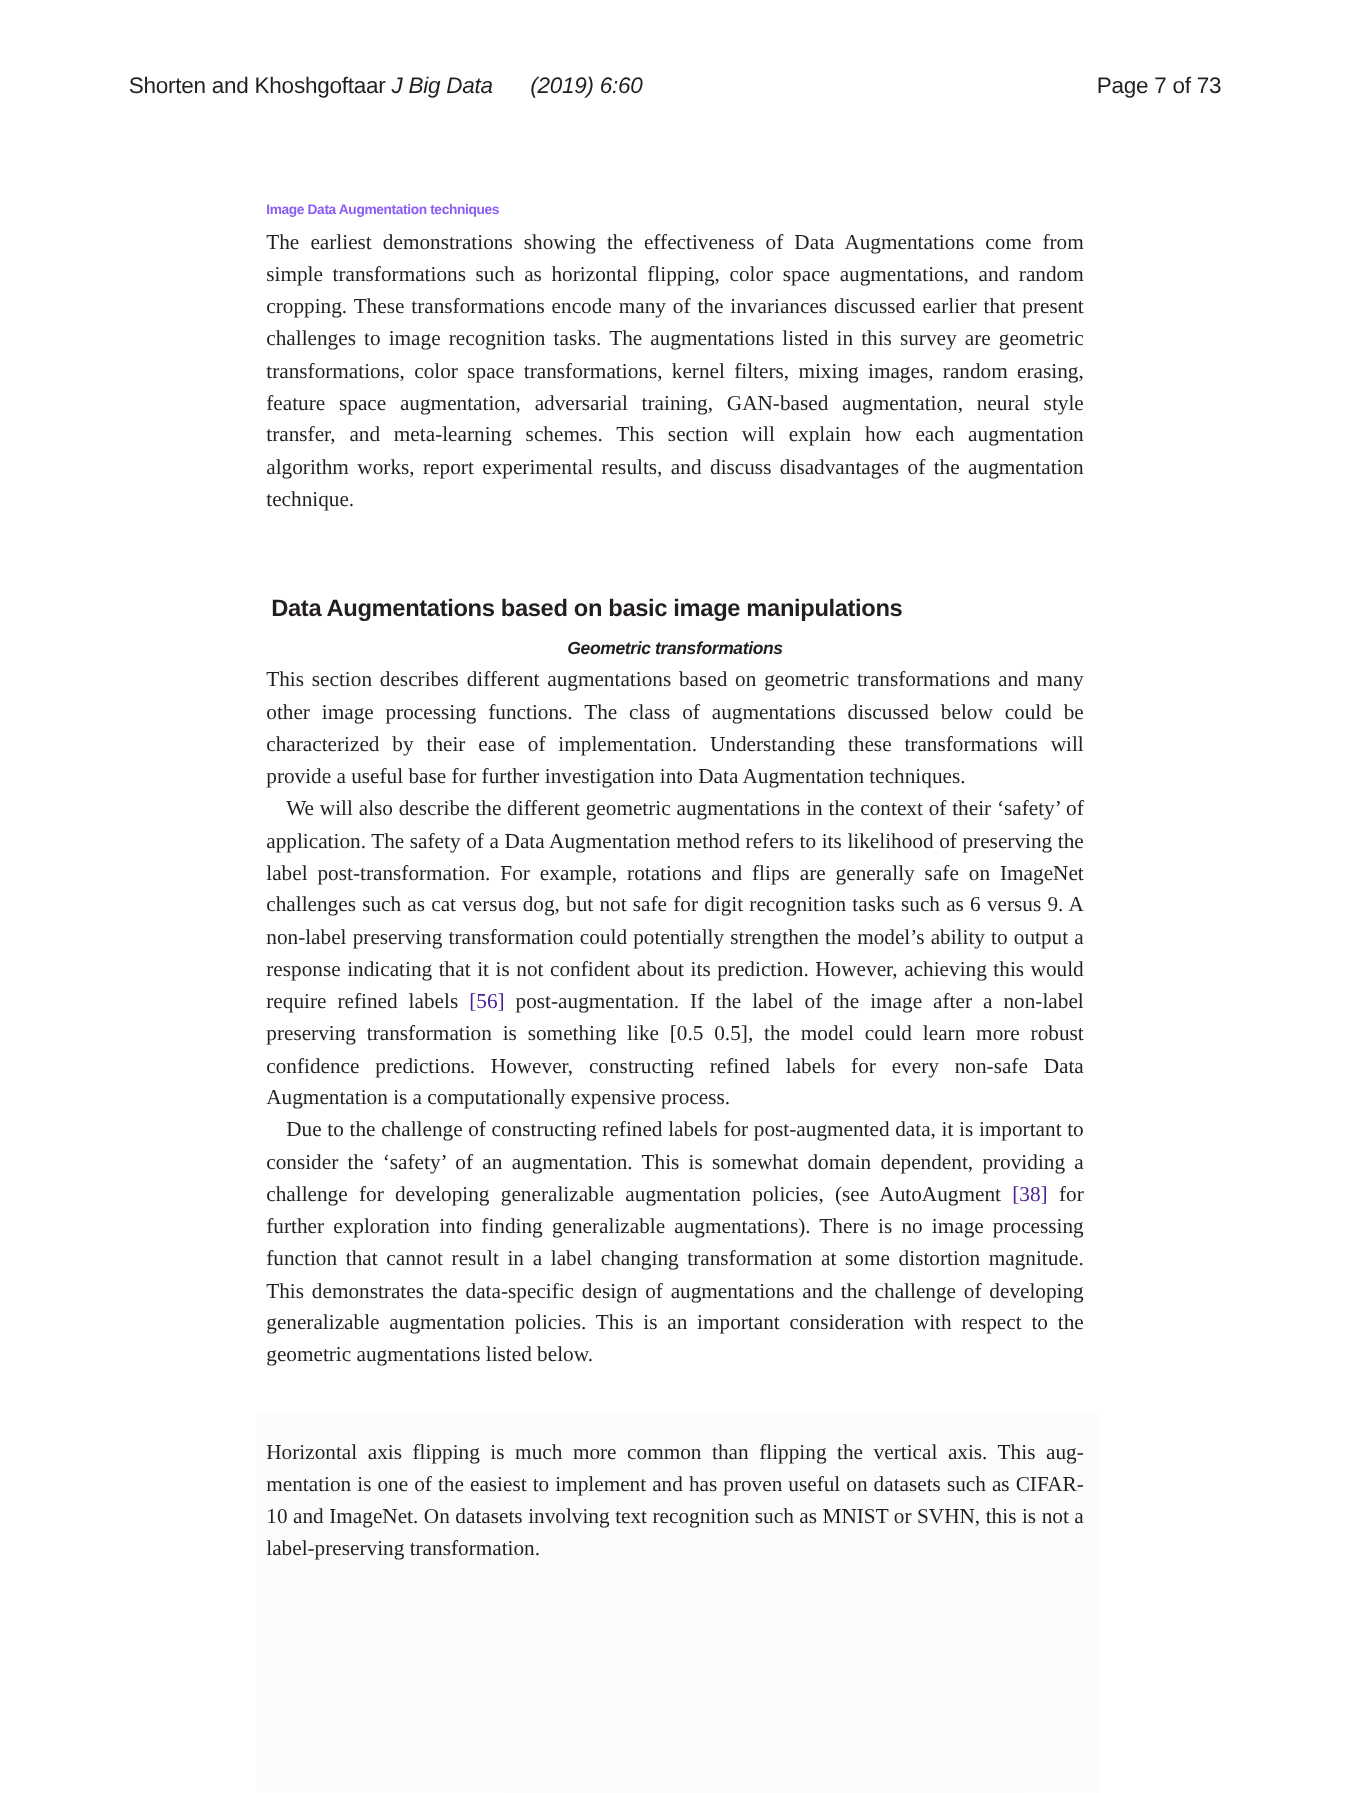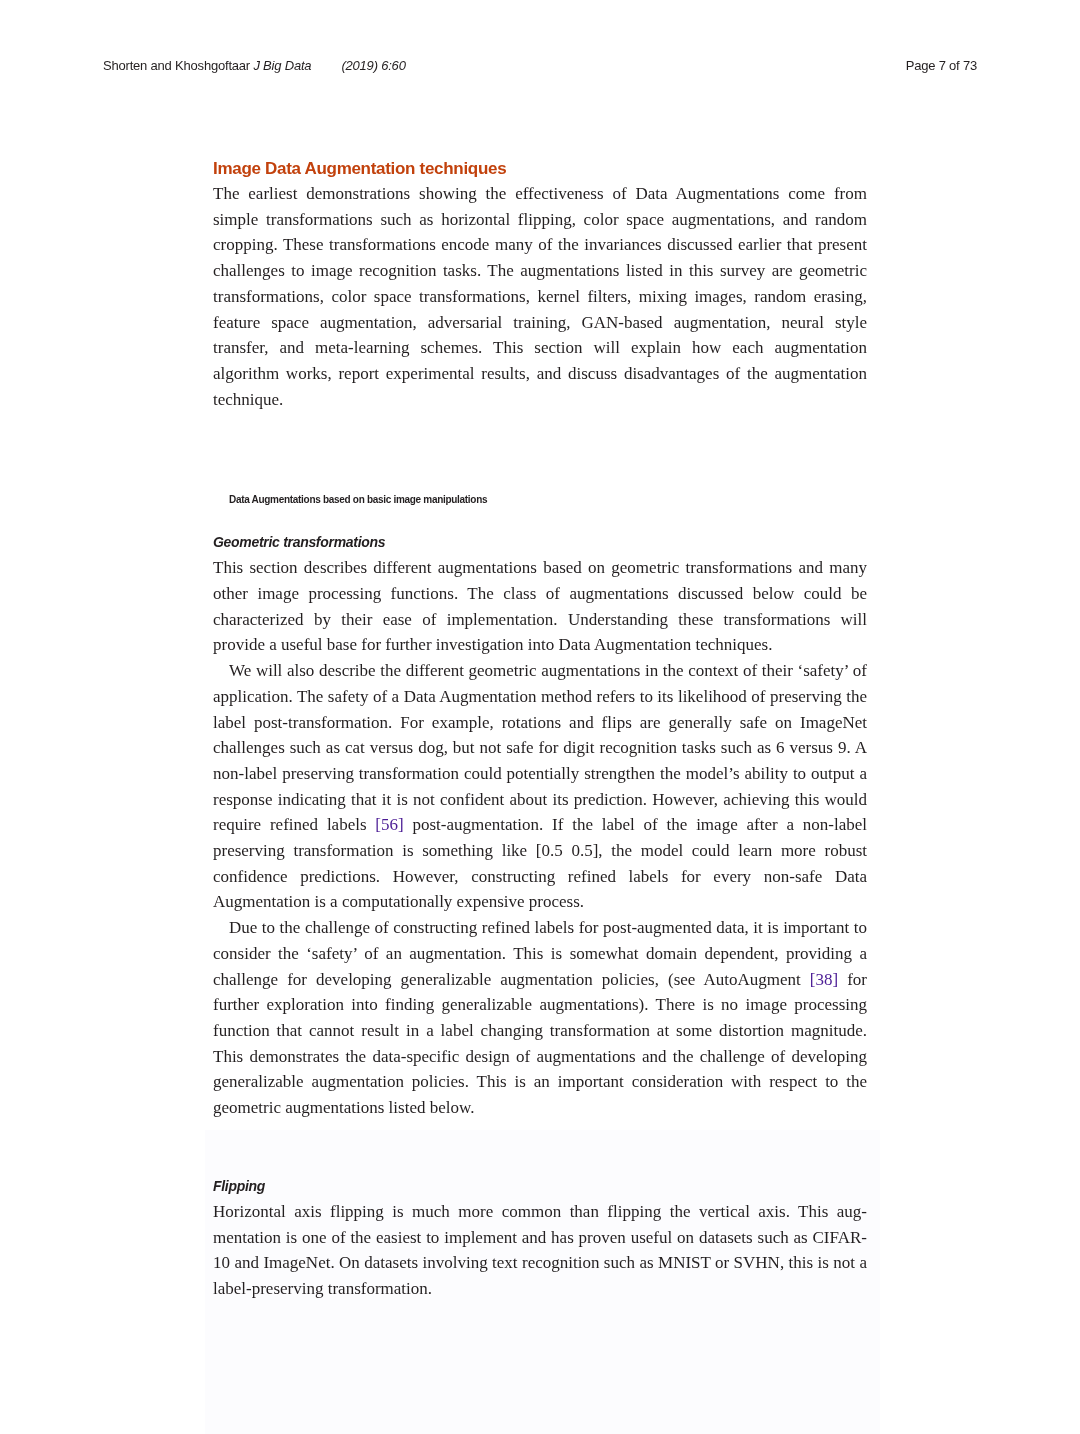--- a/index.html
+++ b/index.html
@@ -22,62 +22,63 @@
       height: 304px;
       background: #fcfcfe;
     }
     .running-head {
       position: absolute;
       top: 58px;
       left: 103px;
       right: 103px;
       height: 20px;
       font-family: "Liberation Sans", sans-serif;
-      font-size: 13px;
+      font-size: 18px;
       letter-spacing: -0.2px;
       color: #231f20;
     }
     .running-head .left { position: absolute; left: 0; top: 0; white-space: nowrap; }
     .running-head .left i { font-style: italic; }
     .running-head .cite { margin-left: 30px; font-style: italic; }
     .running-head .right { position: absolute; right: 0; top: 0; white-space: nowrap; }
 
     .content {
       position: absolute;
       left: 213px;
       top: 156px;
       width: 654px;
     }
     h1.section {
       font-family: "Liberation Sans", sans-serif;
       font-weight: bold;
-      font-size: 17px;
+      font-size: 11px;
       letter-spacing: -0.3px;
       margin: 0;
       line-height: 25px;
-      color: #c2410c;
+      color: #8b5cf6;
     }
     h2.subsection {
       font-family: "Liberation Sans", sans-serif;
       font-weight: bold;
-      font-size: 10px;
+      font-size: 19px;
       letter-spacing: -0.3px;
-      margin: 16px;
+      margin: 4px;
       line-height: 26px;
       color: #231f20;
     }
     h3.subsub {
       font-family: "Liberation Sans", sans-serif;
       font-weight: bold;
       font-style: italic;
       font-size: 14px;
       letter-spacing: -0.3px;
       margin: 0;
       line-height: 26px;
       color: #231f20;
+      text-align: center;
     }
     p {
       font-family: "Liberation Serif", serif;
       font-size: 17px;
       line-height: 25.7px;
       text-align: justify;
       margin: 0;
       hyphens: manual;
       color: #231f20;
     }
@@ -109,16 +110,15 @@
 
   <section>
     <h2 class="subsection">Data Augmentations based on basic image manipulations</h2>
     <h3 class="subsub">Geometric transformations</h3>
     <p>This section describes different augmentations based on geometric transformations and many other image processing functions. The class of augmentations discussed below could be characterized by their ease of implementation. Understanding these trans­formations will provide a useful base for further investigation into Data Augmentation techniques.</p>
     <p class="indent"><span>We will also describe the different geometric augmentations in the context of their ‘safety’ of application. The safety of a Data Augmentation method refers to its likelihood of preserving the label post-transformation. For example, rotations and flips are gener­ally safe on ImageNet challenges such as cat versus dog, but not safe for digit recogni­tion tasks such as 6 versus 9. A non-label preserving transformation could potentially strengthen the model’s ability to output a response indicating that it is not confident about its prediction. However, achieving this would require refined labels </span><a class="ref">[56]</a><span> post-aug­mentation. If the label of the image after a non-label preserving transformation is some­thing like [0.5 0.5], the model could learn more robust confidence predictions. However, constructing refined labels for every non-safe Data Augmentation is a computationally expensive process.</span></p>
     <p class="indent"><span>Due to the challenge of constructing refined labels for post-augmented data, it is important to consider the ‘safety’ of an augmentation. This is somewhat domain depend­ent, providing a challenge for developing generalizable augmentation policies, (see Auto­Augment </span><a class="ref">[38]</a><span> for further exploration into finding generalizable augmentations). There is no image processing function that cannot result in a label changing transformation at some distortion magnitude. This demonstrates the data-specific design of augmen­tations and the challenge of developing generalizable augmentation policies. This is an important consideration with respect to the geometric augmentations listed below.</span></p>
 
     <div class="gap-large"></div>
 
-    <h3 class="subsub">Flipping</h3>
     <p>Horizontal axis flipping is much more common than flipping the vertical axis. This aug­mentation is one of the easiest to implement and has proven useful on datasets such as CIFAR-10 and ImageNet. On datasets involving text recognition such as MNIST or SVHN, this is not a label-preserving transformation.</p>
   </section>
 </main>
 
 </body></html>

